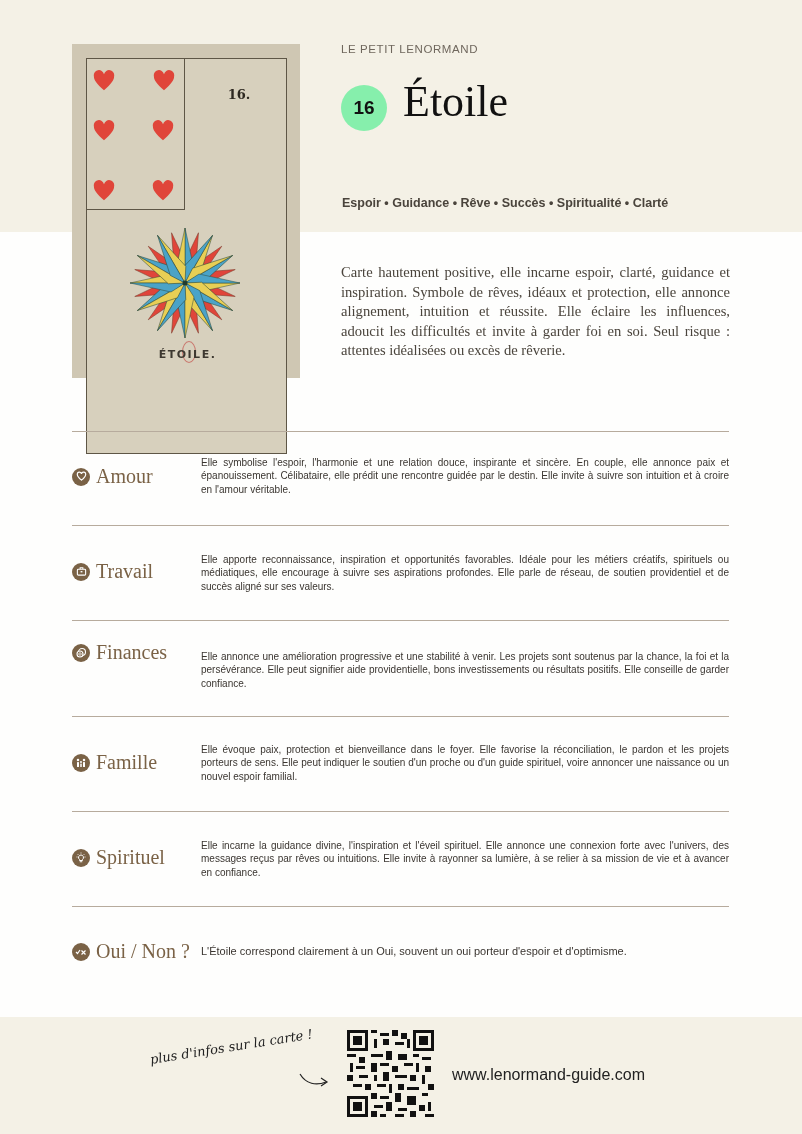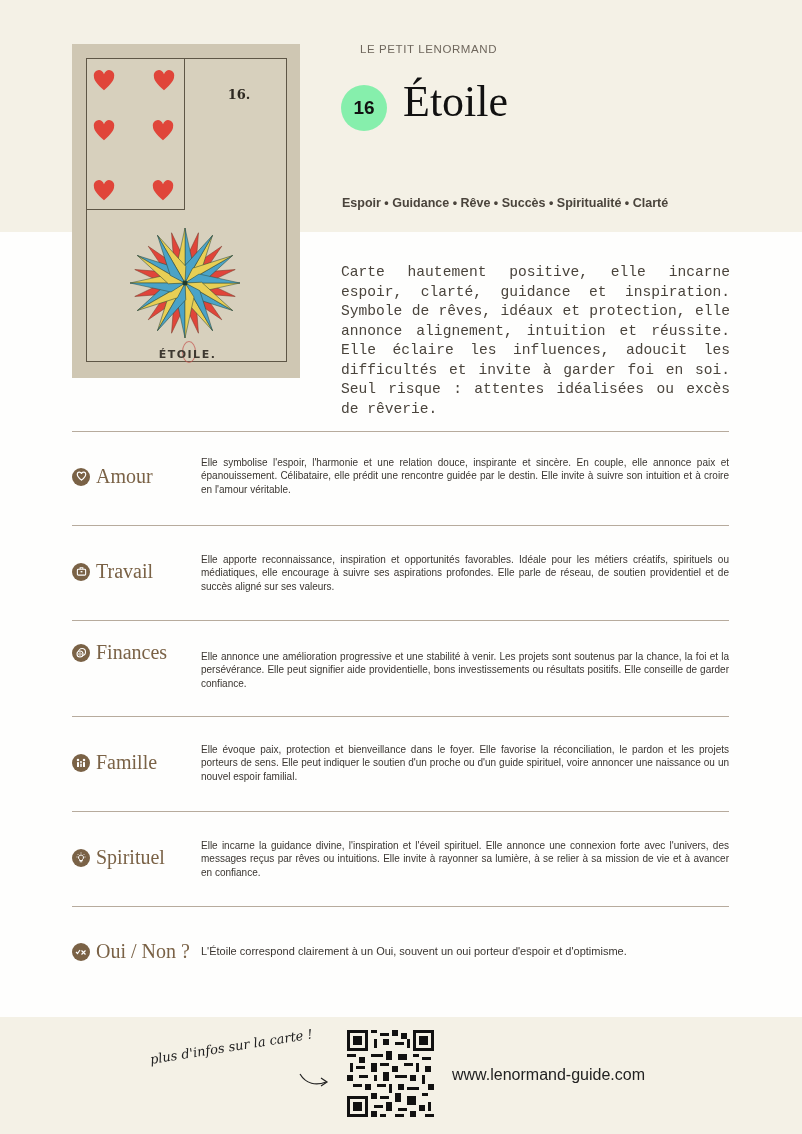--- a/index.html
+++ b/index.html
@@ -4,37 +4,37 @@
 <style>
   * { box-sizing: border-box; margin: 0; padding: 0; }
   html, body { width: 802px; height: 1134px; background: #fefefd; overflow: hidden; }
   body { position: relative; font-family: "DejaVu Sans", sans-serif; color: #3a3530; }
 
   .header-band { position: absolute; left: 0; top: 0; width: 802px; height: 232px; background: #f4f1e6; }
   .footer-band { position: absolute; left: 0; top: 1017px; width: 802px; height: 117px; background: #f4f1e6; }
 
   
   .card { position: absolute; left: 72px; top: 44px; width: 228px; height: 334px; background: #cfc7b3; }
-  .card-inner { position: absolute; left: 14px; top: 14px; width: 201px; height: 304px; border: 1px solid #5e5646; background: #d7d0bd; }
+  .card-inner { position: absolute; left: 14px; top: 14px; width: 201px; height: 396px; border: 1px solid #5e5646; background: #d7d0bd; }
   .card-hearts { position: absolute; left: 0; top: 0; width: 98px; height: 151px; border-right: 1px solid #5e5646; border-bottom: 1px solid #5e5646; }
   .heart { position: absolute; width: 22px; height: 22px; }
   .card-text { position: absolute; left: 104px; top: 30px; width: 96px; font-family: "DejaVu Serif", serif; font-size: 8.2px; line-height: 11px; color: #2d2820; }
   .card-number { text-align: center; font-weight: bold; font-size: 13px; margin-bottom: 2px; font-family: "DejaVu Serif", serif; }
   .card-verse { text-indent: 12px; text-align: justify; }
   .card-star { position: absolute; left: 42px; top: 168px; width: 112px; height: 112px; }
   .card-caption { position: absolute; left: 0; top: 289px; width: 201px; text-align: center; font-size: 11px; font-weight: bold; letter-spacing: 1.5px; color: #3d3830; }
   .card-stamp { position: absolute; left: 95px; top: 282px; width: 14px; height: 22px; border: 1px solid #c45550; border-radius: 50%; opacity: 0.7; }
 
   
-  .series { position: absolute; left: 341px; top: 43px; font-size: 11.5px; letter-spacing: 0.6px; color: #6f675d; font-family: "Liberation Sans", sans-serif; margin-left: 19px; }
+  .series { position: absolute; left: 341px; top: 43px; font-size: 11.5px; letter-spacing: 0.6px; color: #6f675d; font-family: "Liberation Sans", sans-serif; }
   .num-badge { position: absolute; left: 341px; top: 85px; width: 46px; height: 46px; border-radius: 50%; background: #86efac; display: flex; align-items: center; justify-content: center; font-family: "Liberation Sans", sans-serif; font-weight: bold; font-size: 19px; color: #111; }
   .title { position: absolute; left: 403px; top: 78px; font-family: "Liberation Serif", "DejaVu Serif", serif; font-size: 44px; color: #111; line-height: 1.1; }
   .keywords { position: absolute; left: 342px; top: 163px; font-family: "Liberation Sans", sans-serif; font-size: 12.5px; font-weight: bold; color: #4a443c; margin-top: 33px; }
 
-  .summary { position: absolute; left: 341px; top: 263px; width: 389px; font-family: Liberation Mono, monospace; font-size: 14.6px; line-height: 19.5px; color: #4a443c; text-align: justify; }
+  .summary { position: absolute; left: 341px; top: 263px; width: 389px; font-family: Liberation Serif, serif; font-size: 14.6px; line-height: 19.5px; color: #4a443c; text-align: justify; }
 
   
   .rule { position: absolute; left: 72px; width: 657px; height: 1px; background: #b7ab9d; }
   .section { position: absolute; left: 72px; width: 657px; height: 95px; }
   .sec-head { position: absolute; left: 0; display: flex; align-items: center; gap: 6px; }
   .sec-icon { width: 18px; height: 18px; border-radius: 50%; background: #7a6246; display: flex; align-items: center; justify-content: center; }
   .sec-label { font-family: "Liberation Serif", "DejaVu Serif", serif; font-size: 20px; color: #7a6246; }
   .sec-text { position: absolute; left: 129px; width: 528px; font-family: "Liberation Sans", sans-serif; font-size: 10px; line-height: 13.4px; color: #3a3530; text-align: justify; }
 
   .yn-text { position: absolute; left: 201px; top: 945px; font-family: "Liberation Sans", sans-serif; font-size: 11px; color: #3a3530; }

